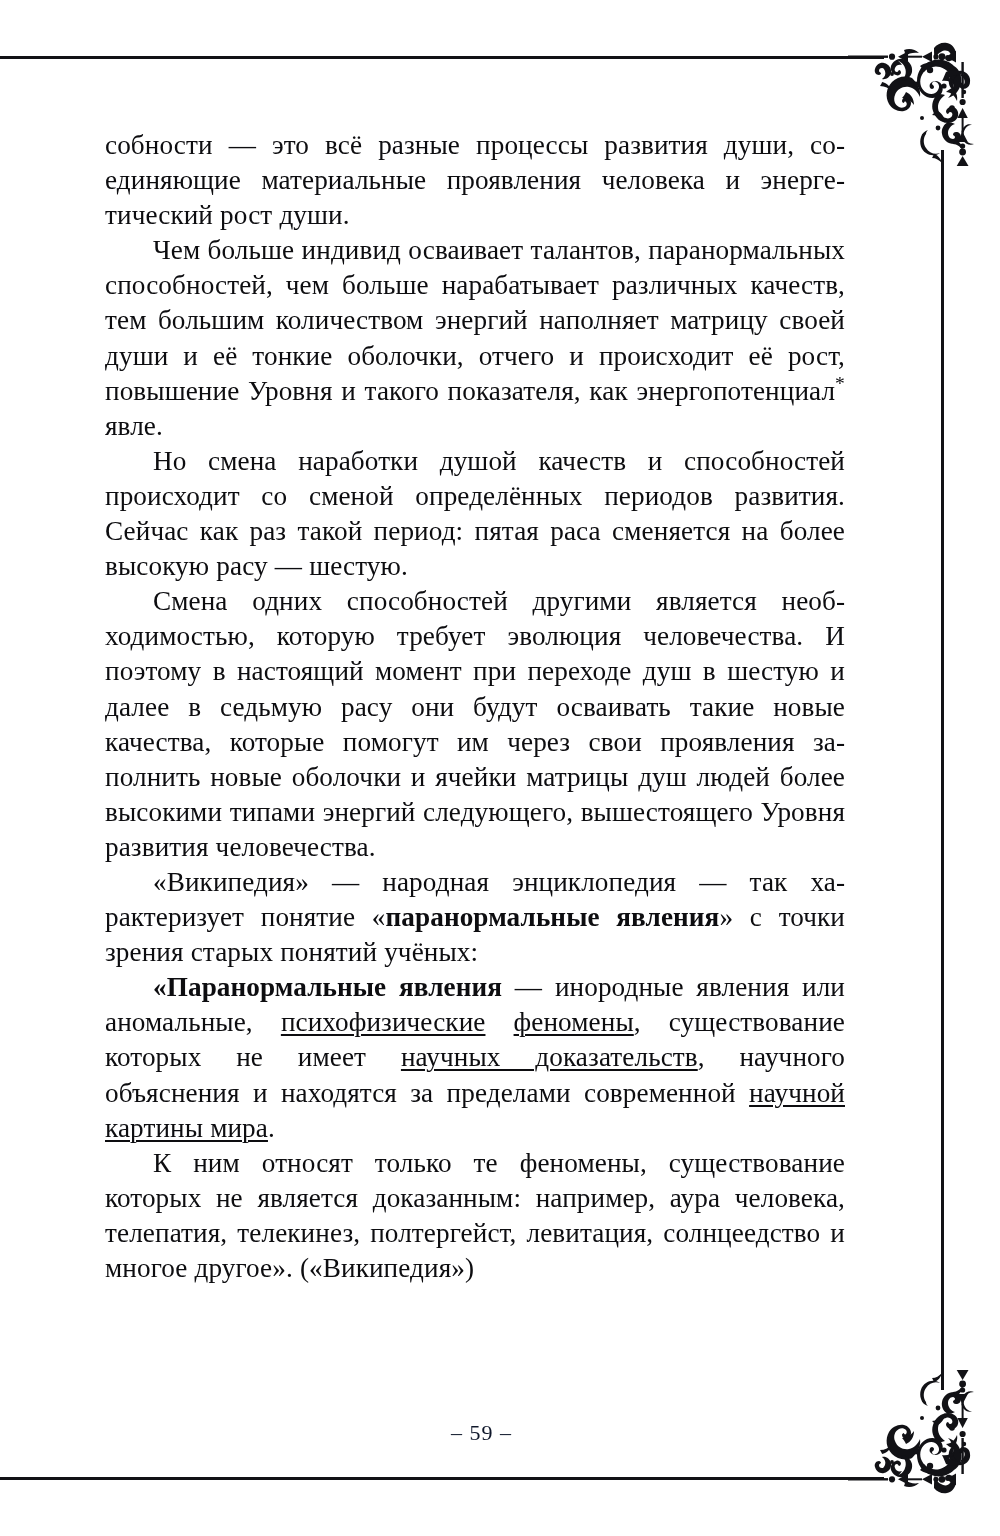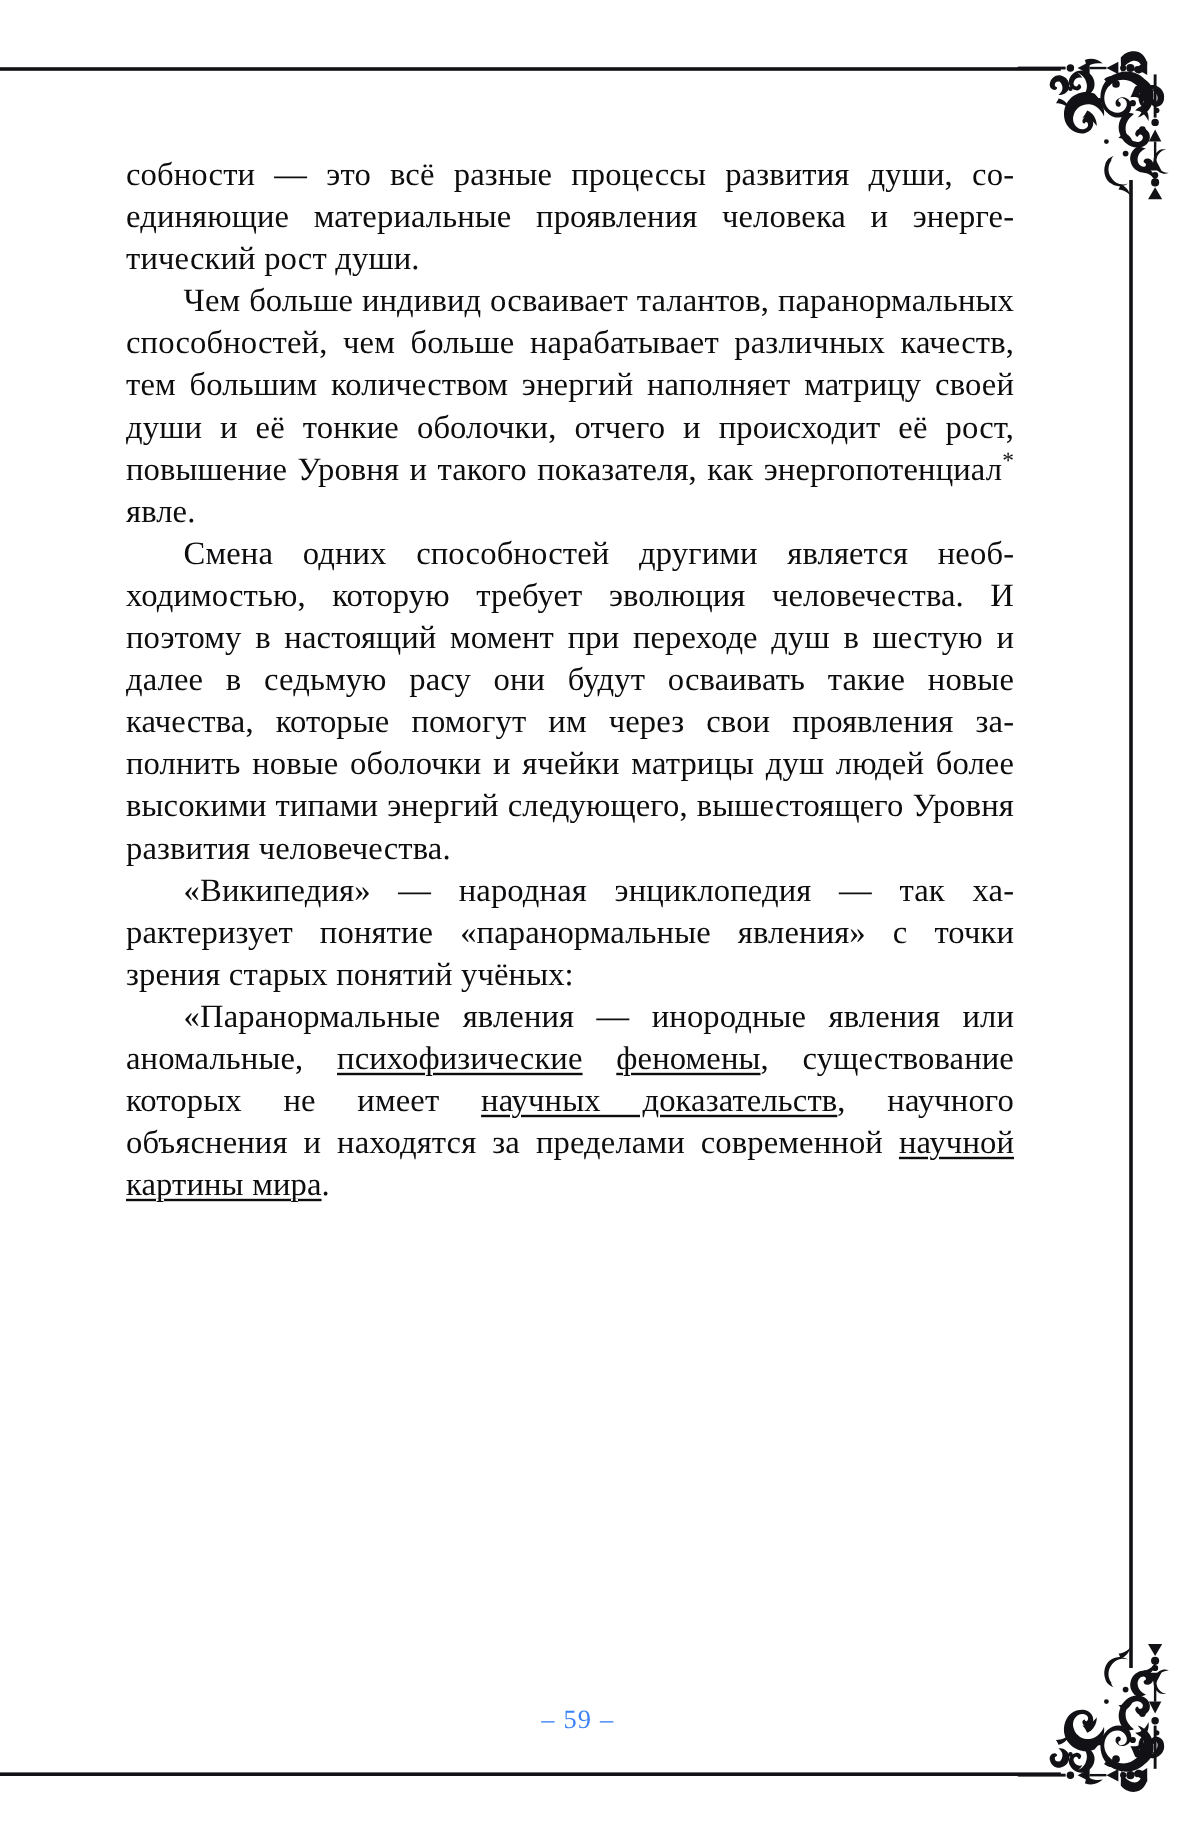--- a/index.html
+++ b/index.html
@@ -69,38 +69,38 @@
     line-height: 35.1px;
     text-align: justify;
     text-align-last: left;
     text-indent: 48px;
     letter-spacing: 0.1px;
     word-spacing: 0.2px;
     hyphens: manual;
   }
   p.para.no-indent { text-indent: 0; }
 
-  b.bold { font-weight: 400; }
+  b.bold { font-weight: 700; }
   u.link { text-decoration-thickness: 2px; text-underline-offset: 3px; }
   sup.fn {
     font-size: 0.72em;
     vertical-align: super;
     line-height: 0;
   }
 
   
   .folio {
     position: absolute;
     left: 0;
     top: 1420px;
     width: 963px;
     text-align: center;
     font-size: 22px;
     letter-spacing: 1px;
-    color: #3b82f6;
+    color: #0f172a;
   }
 </style>
 </head>
 <body>
 
 <div class="page-frame">
   <div class="rule-top"></div>
   <div class="rule-bottom"></div>
   <div class="rule-right"></div>
 
@@ -208,18 +208,20 @@
         <circle cx="116" cy="70" r="2.2"></circle>
         <circle cx="74" cy="96" r="2"></circle>
       </g>
     </svg>
   </div>
 </div>
 
 <div class="text-column" id="text-column">
     <p class="para no-indent"><span>собности — это всё разные процессы развития души, со­единяющие материальные проявления человека и энерге­тический рост души.</span></p>
     <p class="para"><span>Чем больше индивид осваивает талантов, паранор­мальных способностей, чем больше нарабатывает раз­личных качеств, тем большим количеством энергий наполняет матрицу своей души и её тонкие оболочки, отчего и происходит её рост, повышение Уровня и такого показателя, как энергопотенциал</span><sup class="fn">*</sup><span> явле.</span></p>
+    <p class="para"><span>Но смена наработки душой качеств и способностей происходит со сменой определённых периодов развития. Сейчас как раз такой период: пятая раса сменяется на бо­лее высокую расу — шестую.</span></p>
     <p class="para"><span>Смена одних способностей другими является необ­ходимостью, которую требует эволюция человечества. И поэтому в настоящий момент при переходе душ в шестую и далее в седьмую расу они будут осваивать такие новые качества, которые помогут им через свои проявления за­полнить новые оболочки и ячейки матрицы душ людей более высокими типами энергий следующего, вышестоя­щего Уровня развития человечества.</span></p>
     <p class="para"><span>«Википедия» — народная энциклопедия — так ха­рактеризует понятие «</span><b class="bold">паранормальные явления</b><span>» с точ­ки зрения старых понятий учёных:</span></p>
     <p class="para"><b class="bold">«Паранормальные явления</b><span> — инородные явле­ния или аномальные, </span><u class="link">психофизические</u><span> </span><u class="link">феномены</u><span>, су­ществование которых не имеет </span><u class="link">научных доказательств</u><span>, научного объяснения и находятся за пределами совре­менной </span><u class="link">научной картины мира</u><span>.</span></p>
+    <p class="para"><span>К ним относят только те феномены, существование которых не является доказанным: например, аура челове­ка, телепатия, телекинез, полтергейст, левитация, солн­цеедство и многое другое». («Википедия»)</span></p>
   </div>
 
 <div class="folio">– 59 –</div>
 
 </body></html>

